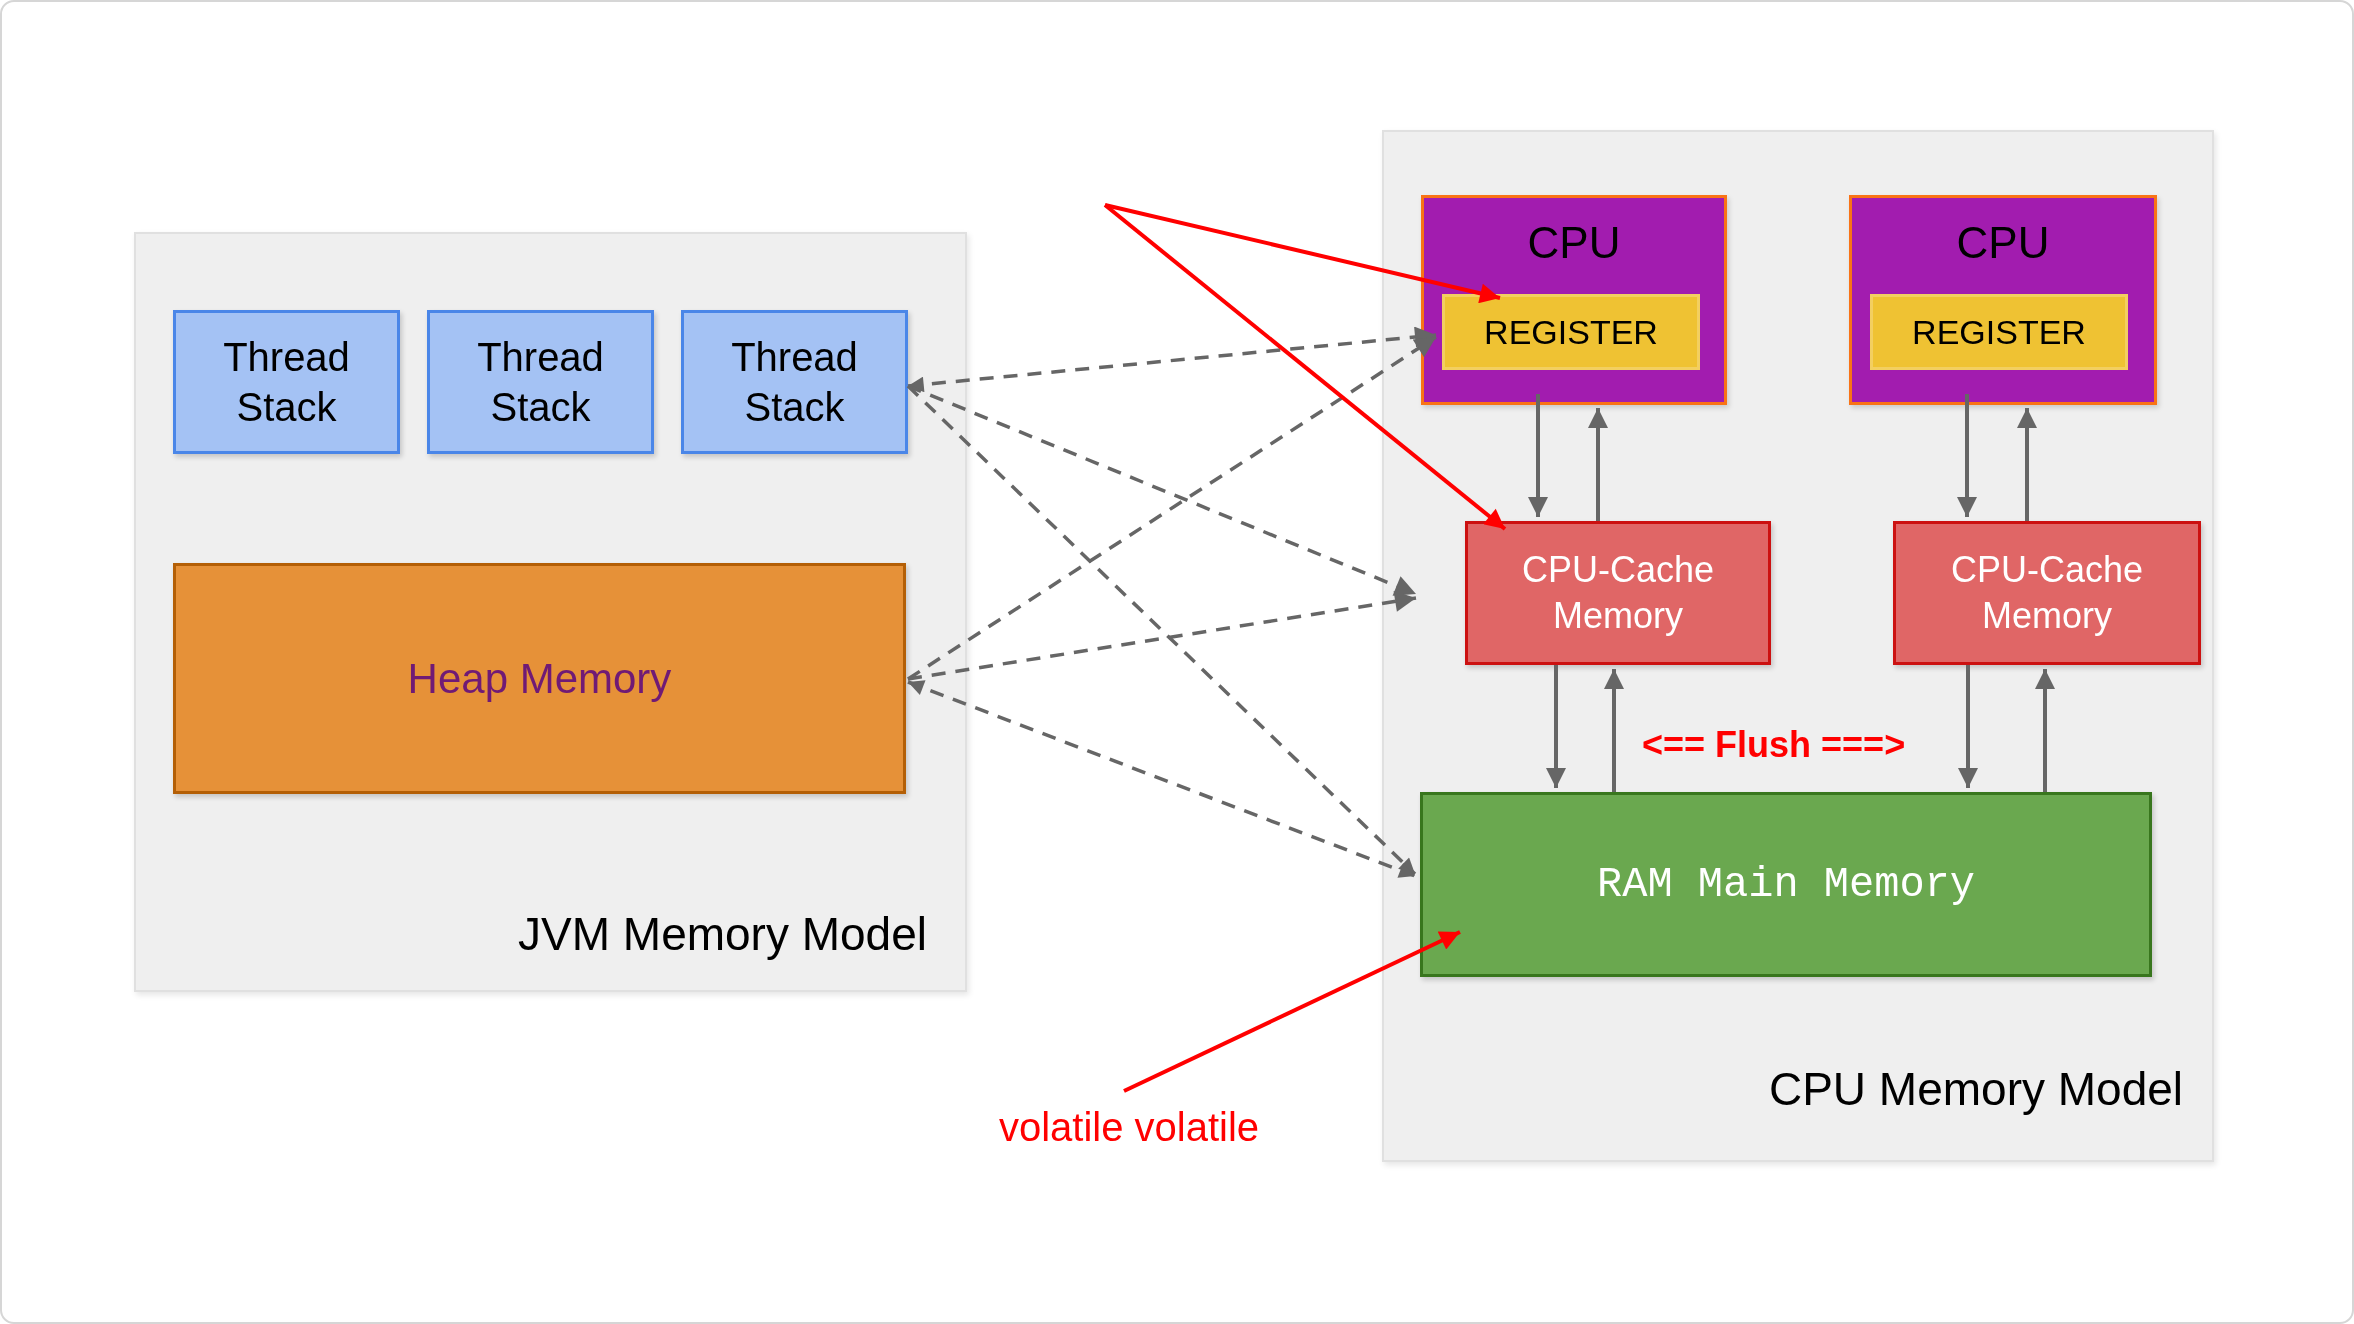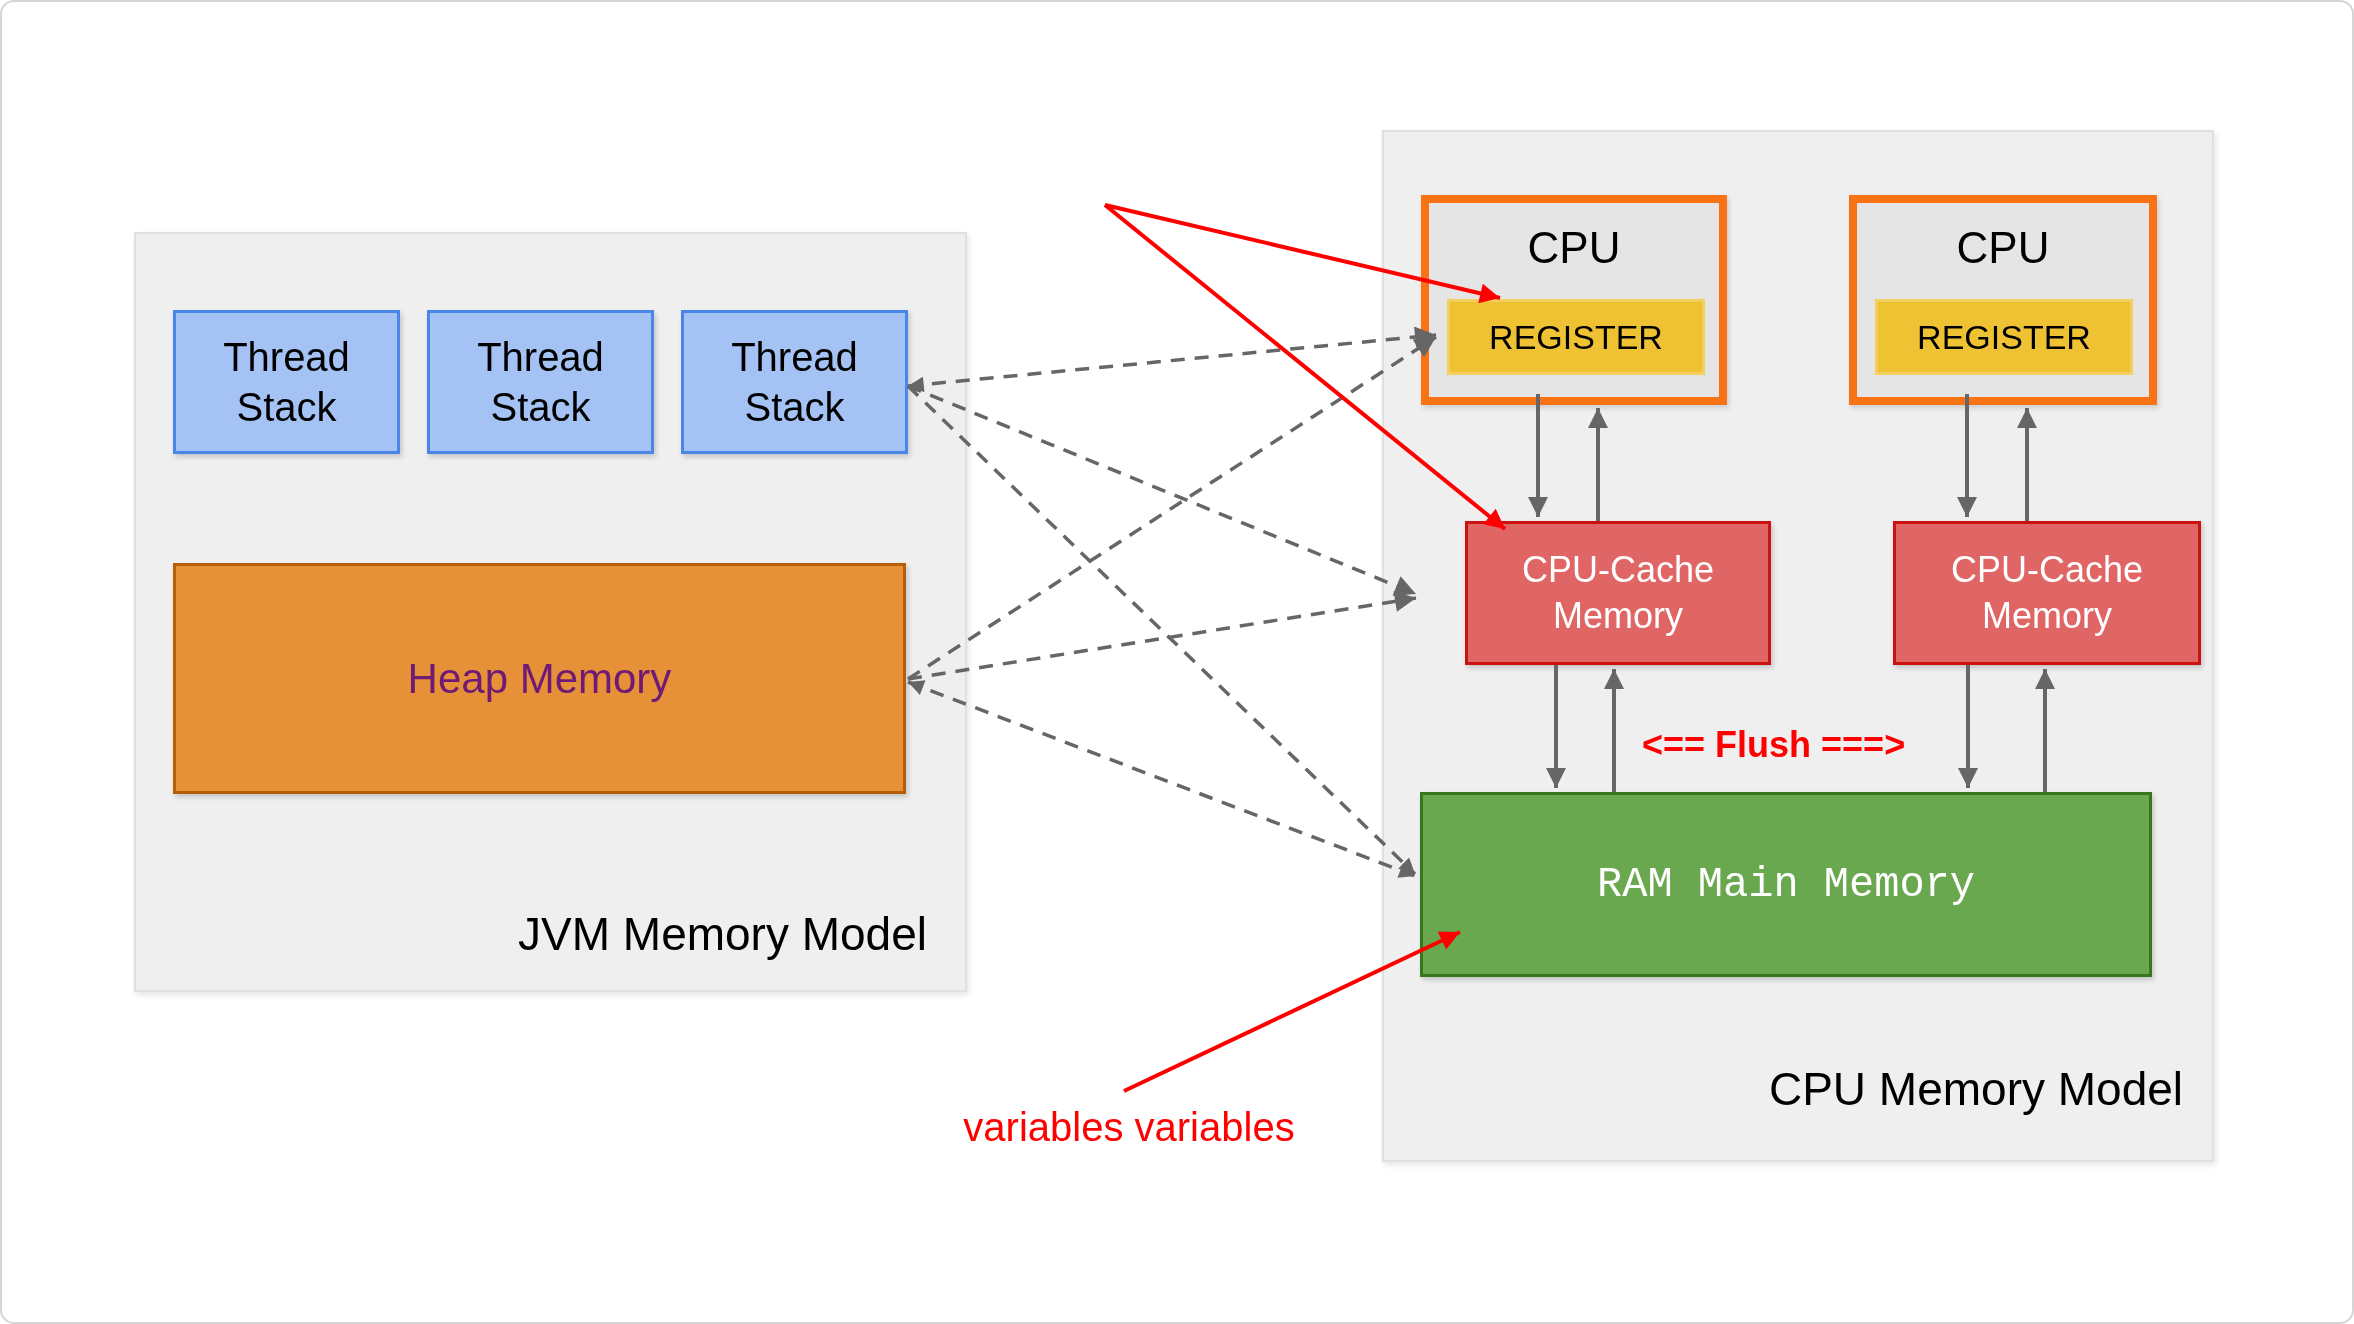--- a/index.html
+++ b/index.html
@@ -42,22 +42,22 @@
     line-height: 50px;
     padding: 0 30px;
   }
   .heap {
     background: #e69138;
     border: 3px solid #b45f06;
     color: #701a75;
     font-size: 42px;
   }
   .cpu-box {
-    background: #e5e5e5;
-    border: 8px solid #f97316;
+    background: #a21caf;
+    border: 3px solid #f97316;
     box-shadow: 2px 3px 5px rgba(0,0,0,0.15);
   }
   .cpu-title {
     position: absolute;
     top: 20px;
     left: 0;
     width: 100%;
     text-align: center;
     color: #000000;
     font-size: 44px;
@@ -172,21 +172,21 @@
   </div>
 
   <div class="flush-note" style="left:1640px; top:722px; width:300px;">&lt;== Flush ===&gt;</div>
 
   <div class="node ram" style="left:1418px; top:790px; width:732px; height:185px;">
     <span>RAM Main Memory</span>
   </div>
 
   <div class="model-title" style="left:1674px; top:1060px; width:600px; text-align:center;">CPU Memory Model</div>
 
-  <div class="red-note" style="left:947px; top:1100px; width:360px;">variables variables</div>
+  <div class="red-note" style="left:947px; top:1100px; width:360px;">volatile volatile</div>
 
   <svg id="arrow-layer" viewBox="0 0 2354 1324" xmlns="http://www.w3.org/2000/svg">
     <defs>
       <marker id="mGrayBig" viewBox="0 0 10 10" refX="10" refY="5" markerWidth="7" markerHeight="6" orient="auto-start-reverse">
         <path d="M0,0 L10,5 L0,10 z" fill="#666666"></path>
       </marker>
       <marker id="mGraySmall" viewBox="0 0 10 10" refX="10" refY="5" markerWidth="5" markerHeight="4.5" orient="auto-start-reverse">
         <path d="M0,0 L10,5 L0,10 z" fill="#666666"></path>
       </marker>
       <marker id="mGraySolid" viewBox="0 0 10 10" refX="10" refY="5" markerWidth="5.5" markerHeight="5" orient="auto-start-reverse">

